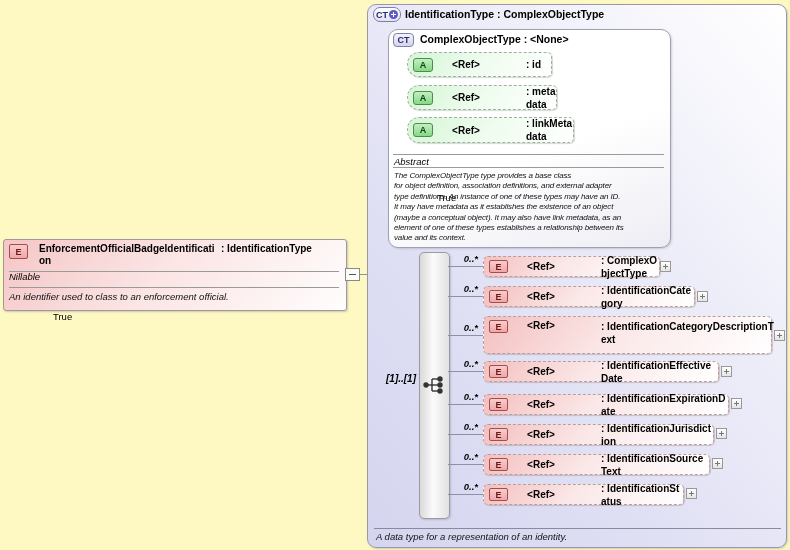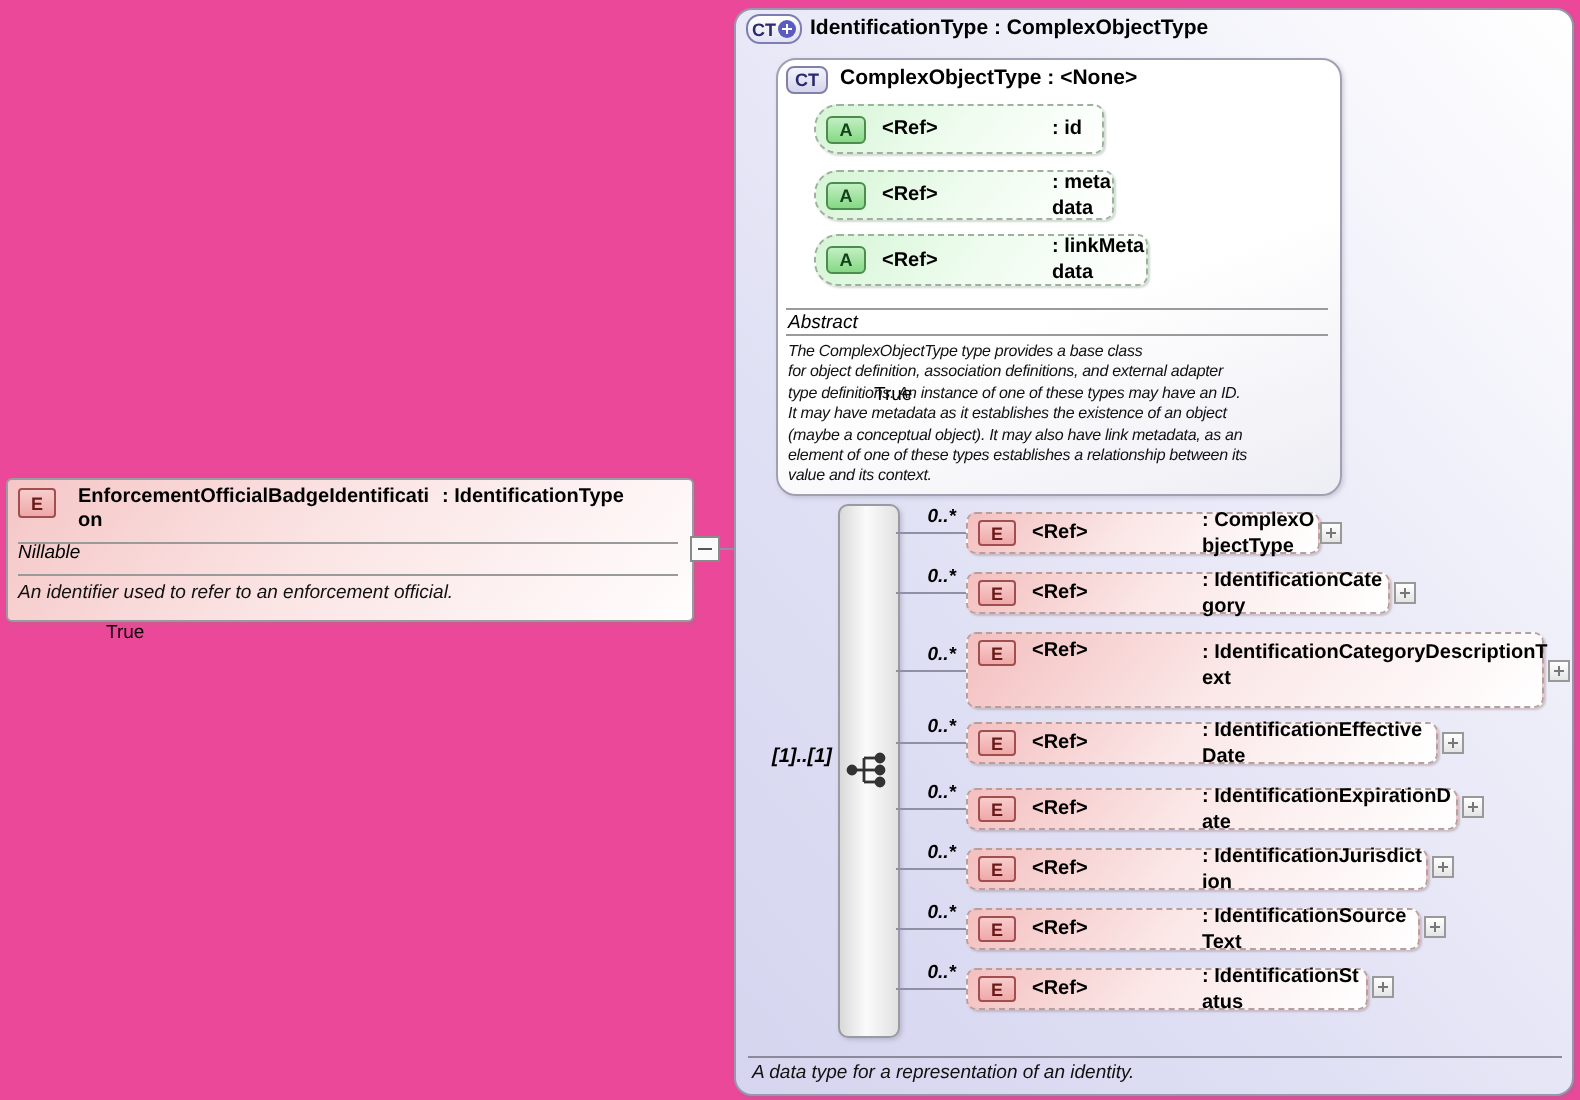--- a/index.html
+++ b/index.html
@@ -1,16 +1,16 @@
 <!DOCTYPE html>
 <html><head>
 <meta charset="utf-8">
 <style>
   html,body{margin:0;padding:0;background:#fff;}
-  #canvas{position:relative;width:790px;height:550px;background:#ec4899;overflow:hidden;
+  #canvas{position:relative;width:790px;height:550px;background:#fef9c3;overflow:hidden;
           font-family:"Liberation Sans",sans-serif;color:#000;}
   .abs{position:absolute;}
   .line{position:absolute;background:#8f8fa6;}
   
   .outer-box{left:367px;top:4px;width:418px;height:542px;border:1px solid #9898ac;border-radius:9px;
              background:linear-gradient(230deg,#ffffff 0%,#f0f0fa 30%,#dcdcf3 75%,#d5d5ef 100%);
              box-shadow:1px 1px 2px rgba(120,120,150,.35);}
   .inner-box{left:388px;top:29px;width:281px;height:217px;border:1px solid #a0a0b0;border-radius:10px;
              background:linear-gradient(160deg,#ffffff 55%,#ededf4 100%);
              box-shadow:1px 1px 2px rgba(120,120,150,.3);}
@@ -31,21 +31,21 @@
   
   .arow{display:flex;align-items:center;padding-left:5px;box-sizing:border-box;
         border:1px dashed #a0b0a0;border-radius:12px 5px 5px 12px;
         background:linear-gradient(130deg,#d5f5d5 0%,#effcef 50%,#ffffff 100%);
         box-shadow:1px 1px 1px rgba(130,150,130,.35);}
   .erow{display:flex;align-items:center;padding-left:5px;box-sizing:border-box;
         border:1px dashed #b5a0a0;border-radius:5px;
         background:linear-gradient(130deg,#f4bfbf 0%,#fbe7e7 45%,#ffffff 100%);
         box-shadow:1px 1px 1px rgba(160,130,130,.4);}
   .erow.top{align-items:flex-start;padding-top:3px;}
-  .ref{font-weight:bold;font-size:10px;width:50px;margin-left:8px;flex:none;white-space:nowrap;}
+  .ref{font-weight:bold;font-size:10px;width:50px;margin-left:8px;flex:none;white-space:nowrap;text-align:center;}
   .aname,.ename{font-weight:bold;font-size:10px;word-break:break-all;line-height:13px;margin-left:35px;}
   
   .elem-box{left:3px;top:239px;width:342px;height:70px;border:1px solid #9a9aa0;border-radius:3px;
             background:linear-gradient(130deg,#f5c6c6 0%,#fbe4e4 45%,#fffdfd 100%);
             box-shadow:1px 1px 2px rgba(150,120,120,.4);}
   .divider{position:absolute;height:1px;background:#9a9a9a;}
   .proplabel{font-style:italic;font-size:9.5px;}
   .propvalue{font-weight:normal;font-size:9.5px;margin-top:36px;}
   .desc{font-style:italic;font-size:9.5px;color:#111;}
   .multiline{white-space:pre-line;font-size:8px;letter-spacing:-0.15px;line-height:10.4px;}
@@ -119,21 +119,21 @@
   <div class="abs elem-box"></div>
   <div class="abs badge badge-e" style="left:9px;top:244px;height:15px;">E</div>
   <div class="abs" style="left:39px;top:243px;width:300px;display:flex;align-items:flex-start;">
     <span style="width:176px;word-break:break-all;font-weight:bold;font-size:10px;line-height:12px;">EnforcementOfficialBadgeIdentification</span>
     <span style="font-weight:bold;font-size:10px;line-height:12px;white-space:nowrap;margin-left:6px;">: IdentificationType</span>
   </div>
   <div class="divider" style="left:9px;top:271px;width:330px;"></div>
   <div class="abs proplabel" style="left:9px;top:271px;">Nillable</div>
   <div class="abs propvalue" style="left:53px;top:275px;">True</div>
   <div class="divider" style="left:9px;top:287px;width:330px;"></div>
-  <div class="abs desc" style="left:9px;top:291px;width:330px;">An identifier used to refer to an enforcement official.</div>
+  <div class="abs desc" style="left:9px;top:291px;width:330px;">An identifier used to class to an enforcement official.</div>
 
   <div class="abs collapser" style="left:345px;top:268px;"></div>
 
   <div class="abs seq-bar"></div>
   <svg class="abs" style="left:423px;top:375px;" width="22" height="20">
     <g stroke="#333" stroke-width="1.4" fill="#333">
       <line x1="3" y1="10" x2="9" y2="10"></line>
         <line x1="9" y1="4" x2="9" y2="16"></line>
       <line x1="9" y1="4" x2="16" y2="4"></line>
         <line x1="9" y1="10" x2="16" y2="10"></line>

